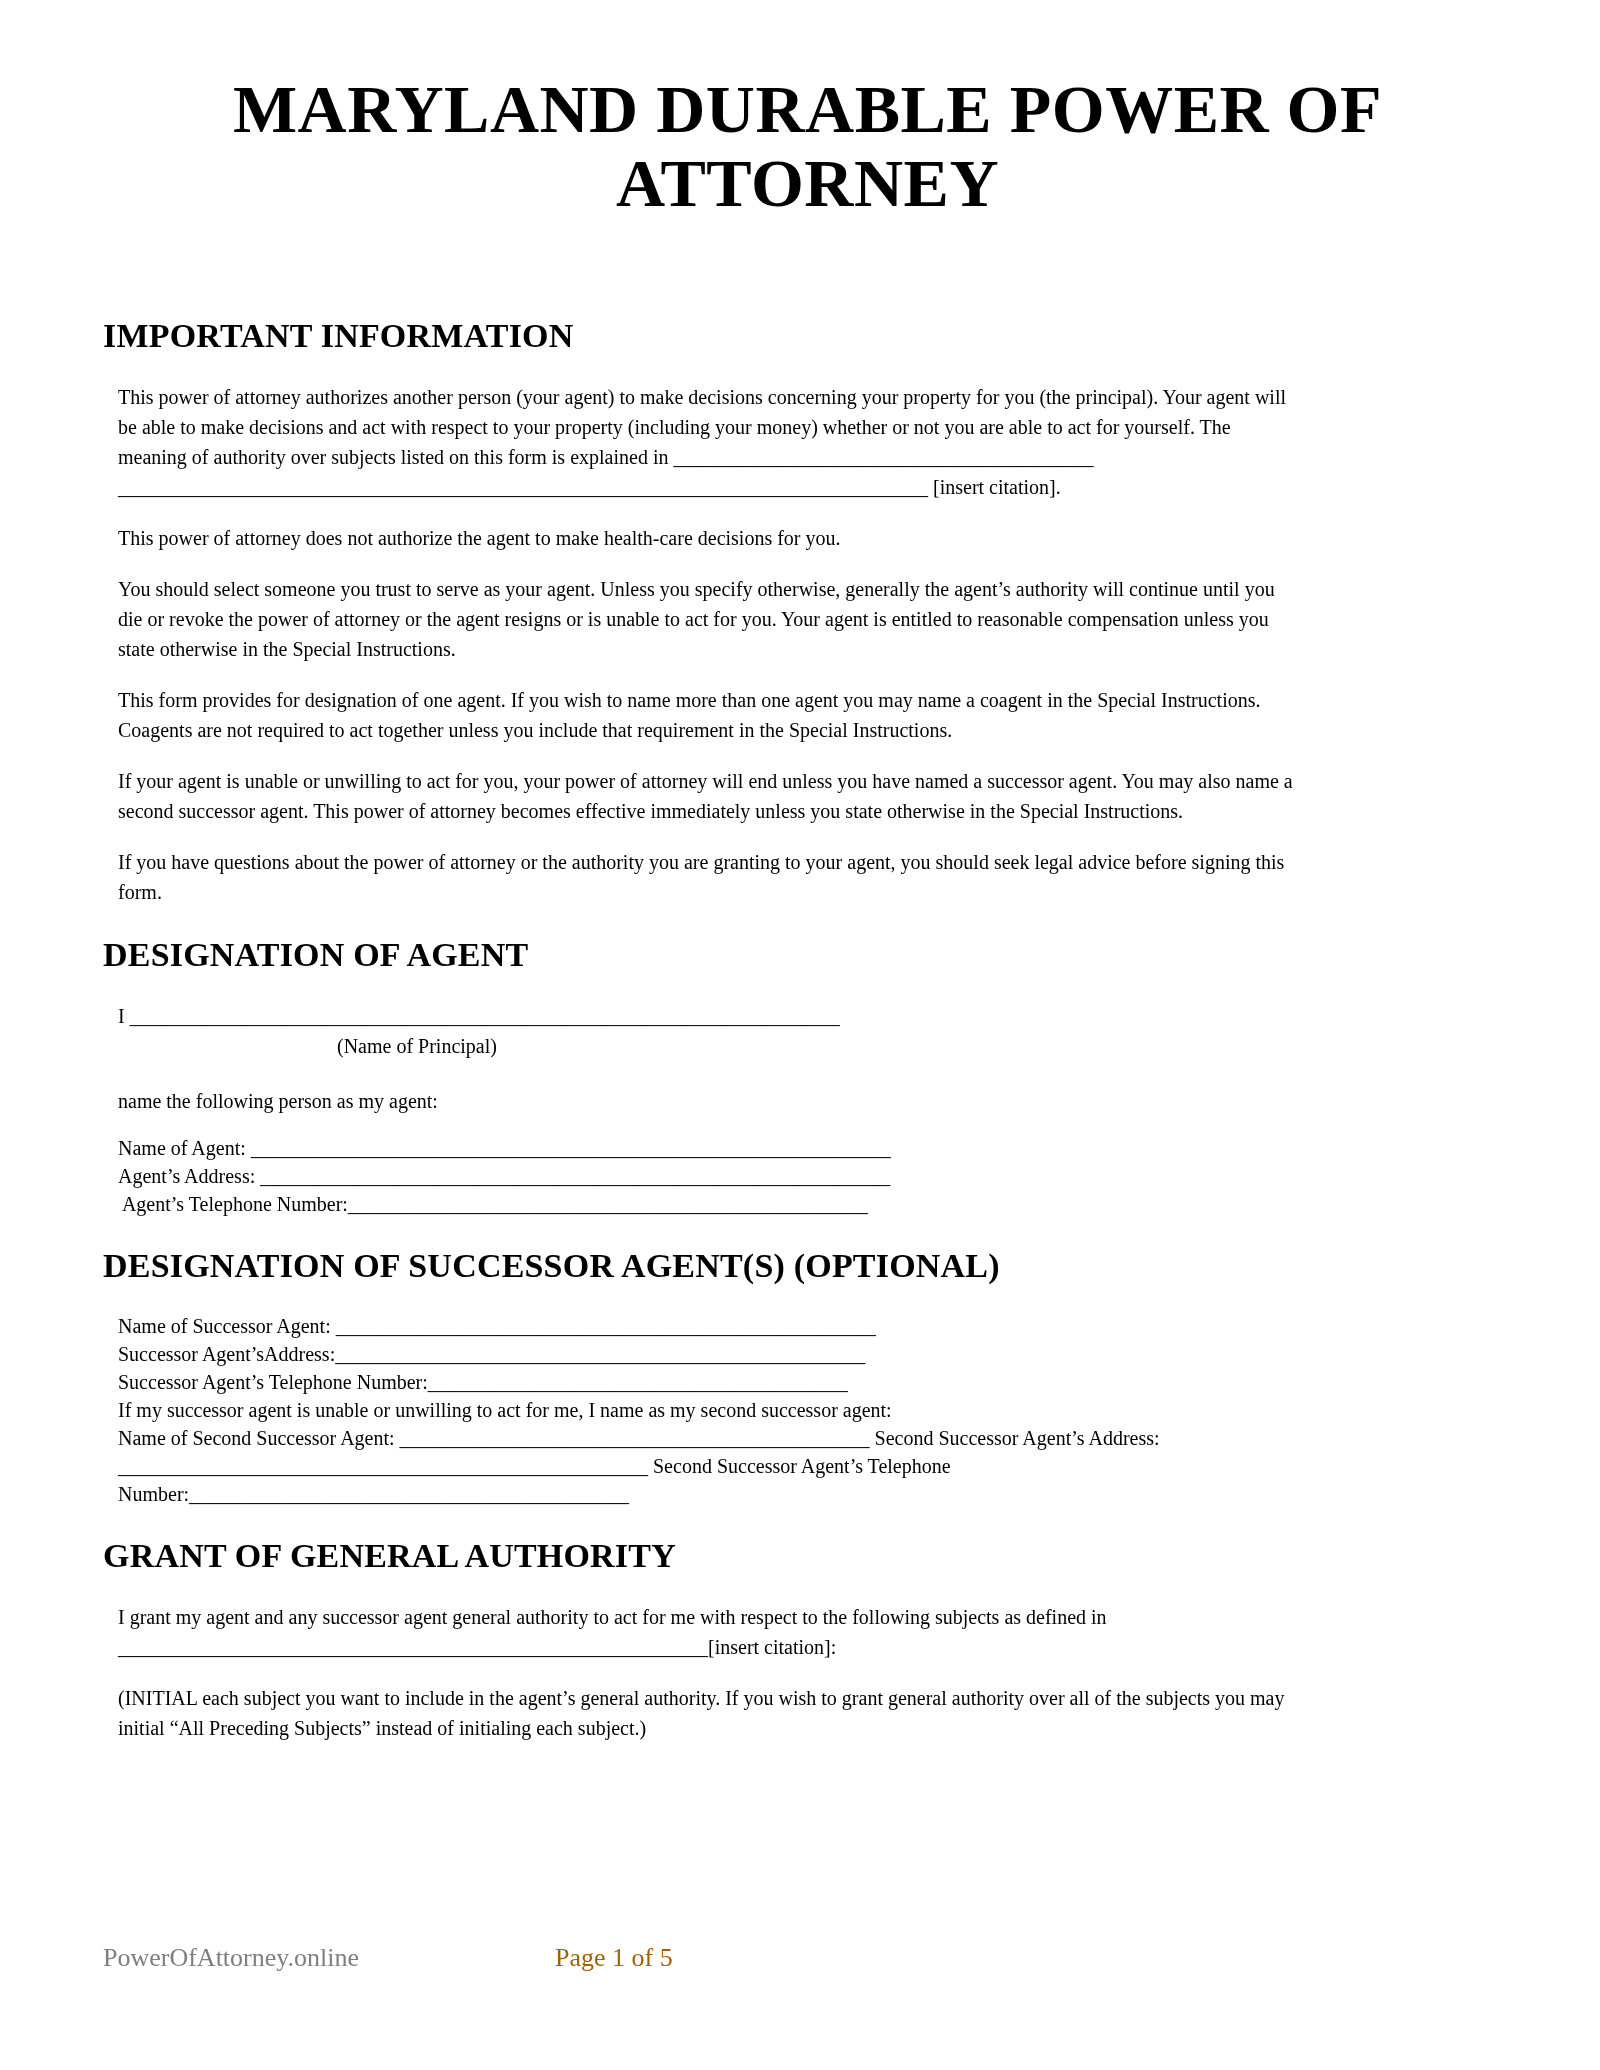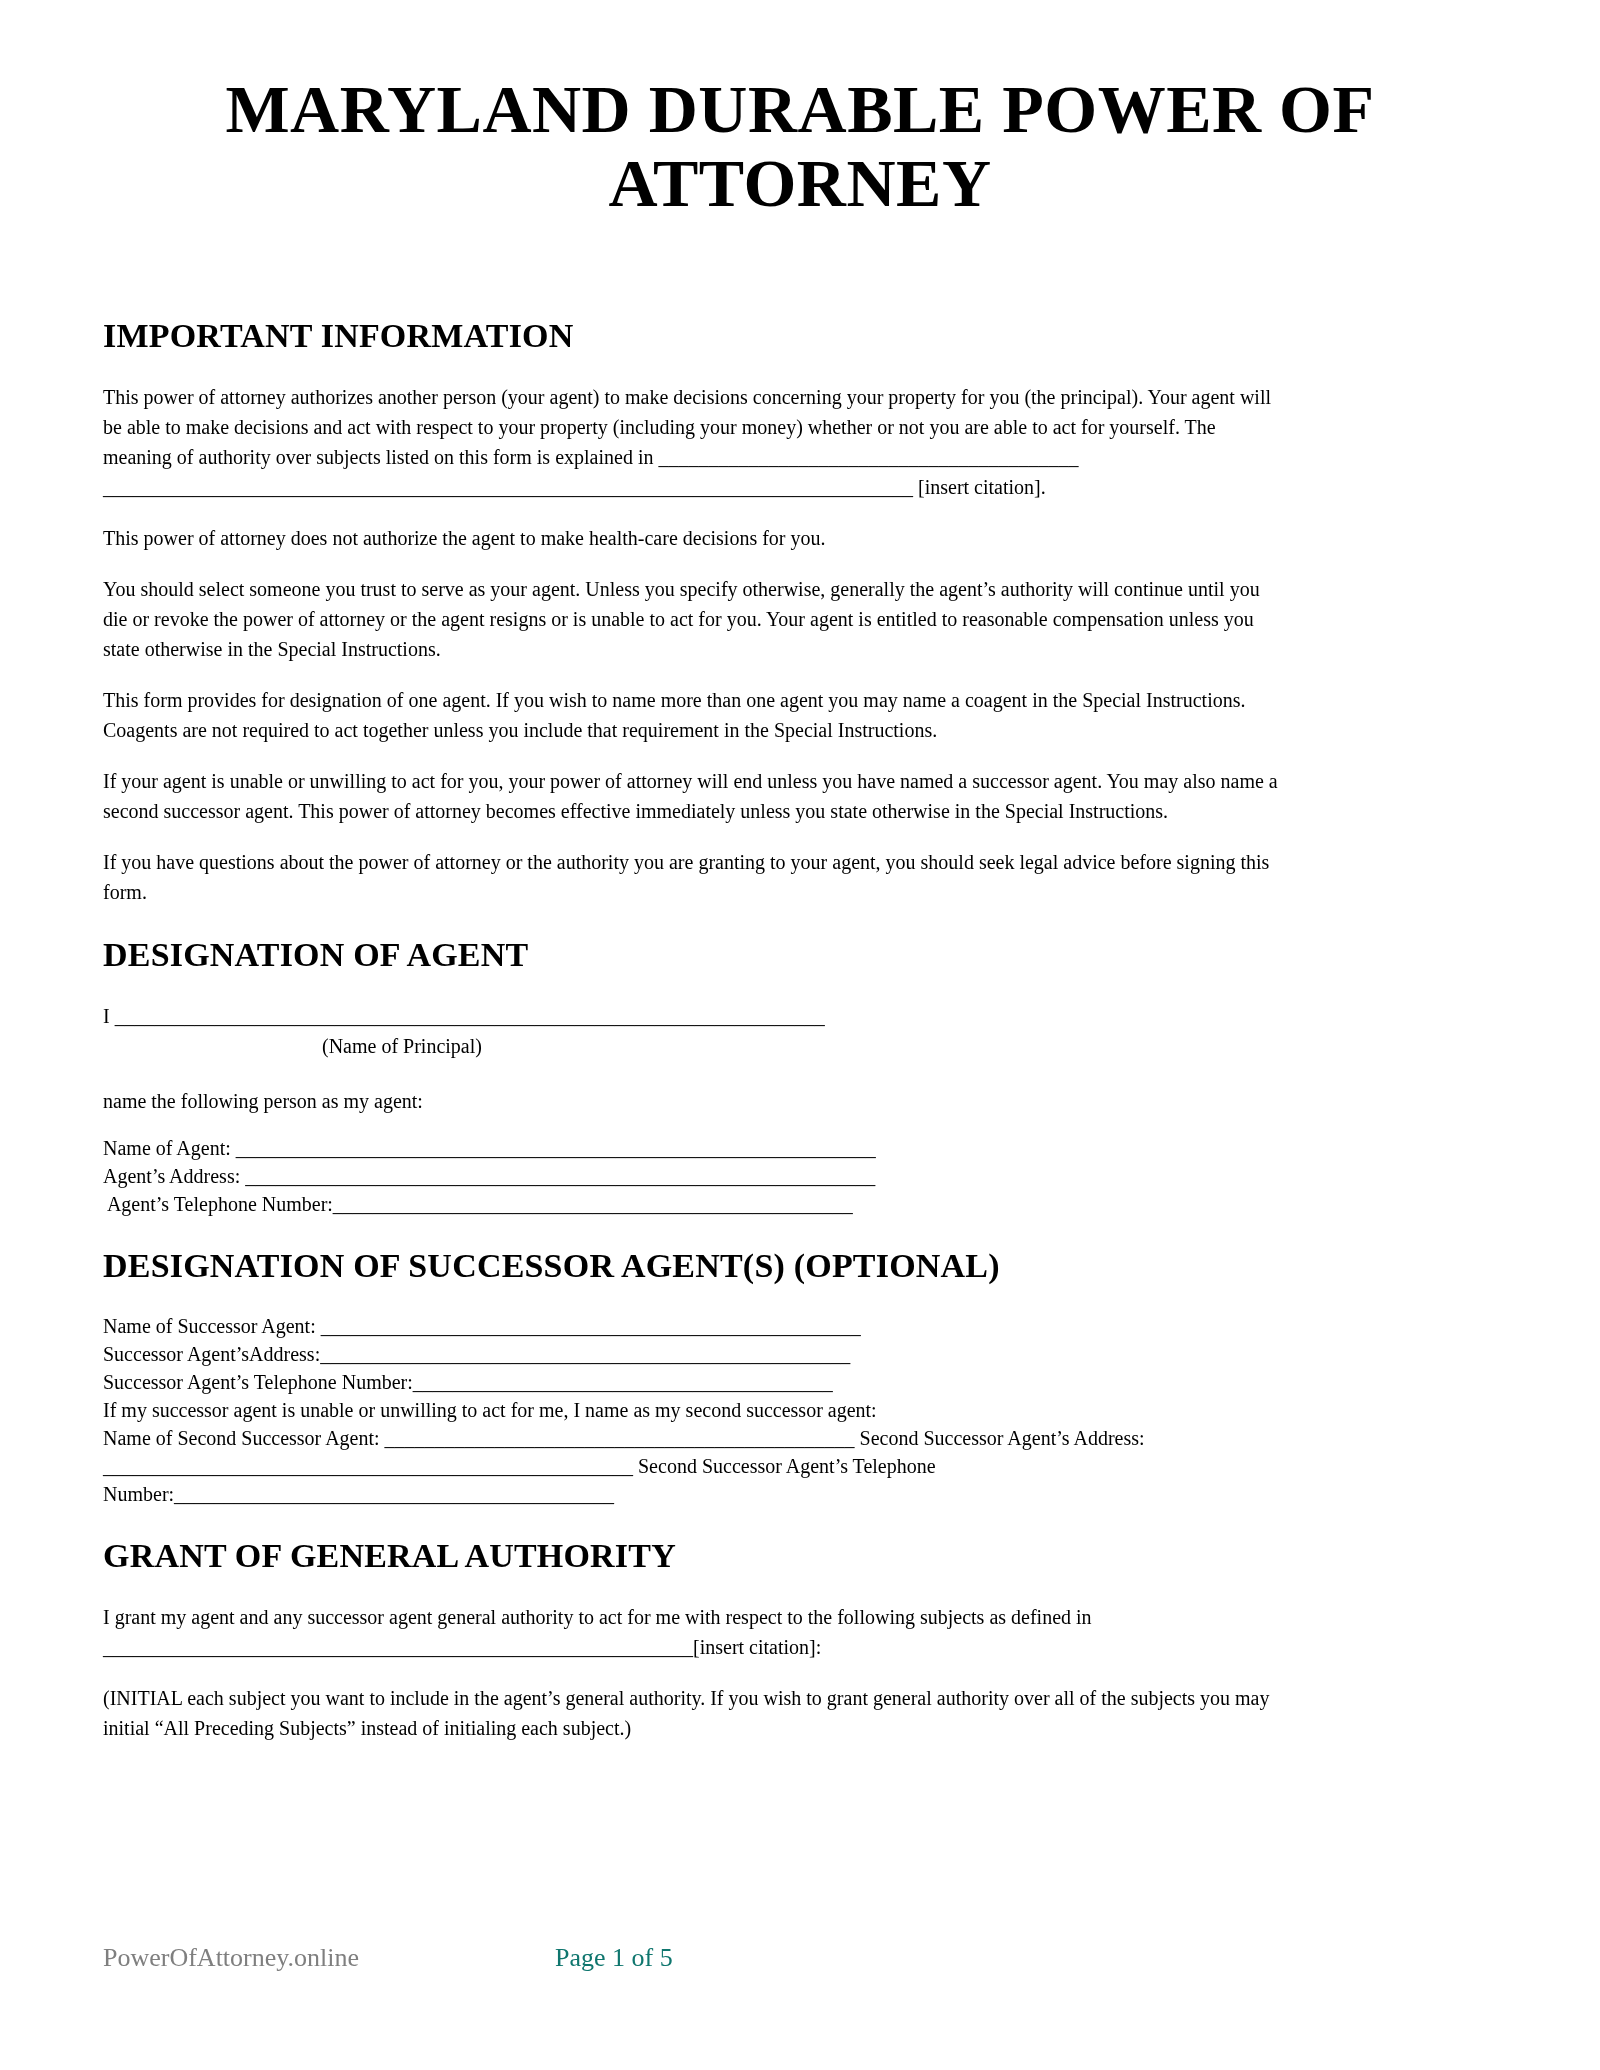--- a/index.html
+++ b/index.html
@@ -30,21 +30,21 @@
     font-weight: 700;
     margin: 32px 0 30px 0;
     letter-spacing: 0.2px;
   }
   h2.first-heading { margin-top: 100px; }
   .para {
     font-size: 20px;
     line-height: 30px;
     margin: 0 0 21px 0;
   }
-  .ln { white-space: pre; }
+  .ln { white-space: pre; margin-left: 15px; }
   .formlines .ln { line-height: 28px; }
   .formlines { font-size: 20px; margin: 0 0 21px 0; }
   .principal-caption { padding-left: 219px; }
   .intro-line { margin-top: 25px; }
   .fields-block { margin-top: 18px; }
   .footer {
     position: absolute;
     top: 1943px;
     left: 103px;
     width: 1394px;
@@ -53,21 +53,21 @@
     color: #7f7f7f;
   }
   .footer-link {
     color: #7f7f7f;
     cursor: pointer;
   }
   .footer-page {
     position: absolute;
     left: 452px;
     top: 0;
-    color: #0f766e;
+    color: #a16207;
   }
 </style>
 </head>
 <body>
 
 <div class="page">
 
   <h1 class="title">
     <div class="ln">MARYLAND DURABLE POWER OF</div>
     <div class="ln">ATTORNEY</div>

